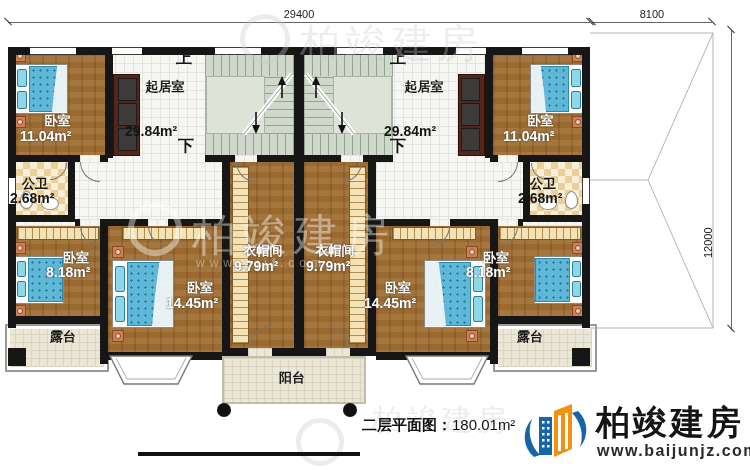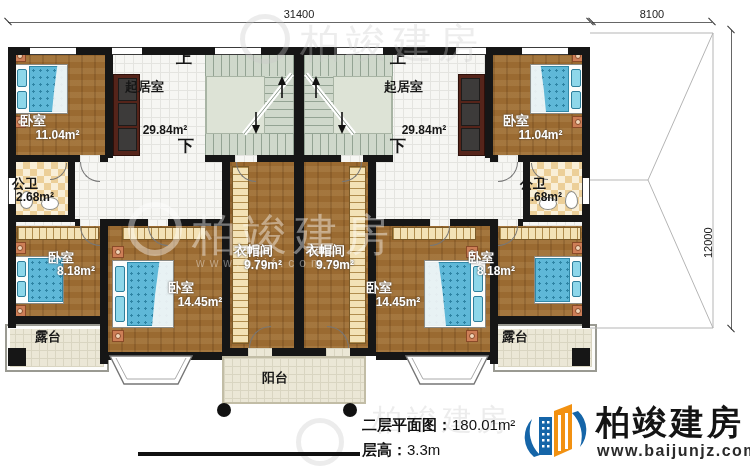--- a/index.html
+++ b/index.html
@@ -36,40 +36,40 @@
         background-image:radial-gradient(#2e84a4 1px,transparent 1.3px);background-size:7px 7px;}
   .blank{position:absolute;background:#f4f6f6;opacity:.92;}
   .nstand{position:absolute;background:#cd7e57;border:1px solid #8a4a28;box-sizing:border-box;}
   .nstand:after{content:"";position:absolute;left:20%;top:20%;width:60%;height:60%;border-radius:50%;
         background:#f0d6ba;border:1px solid #8a4a28;box-sizing:border-box;}
   .sofa{position:absolute;background:#55241a;border:1px solid #2e100a;box-sizing:border-box;}
   .cush{position:absolute;background:#3d3b3a;border:1px solid #1d1c1b;box-sizing:border-box;}
   .fixture{position:absolute;background:#fff;border:1px solid #8a8a84;box-sizing:border-box;}
   .arc{position:absolute;border-left:1.4px solid #777;border-bottom:1.4px solid #777;
         border-bottom-left-radius:100%;box-sizing:border-box;}
-  .rlab{position:absolute;font-weight:bold;color:#161616;text-align:left;line-height:1.05;font-size:13px;}
-  .ralab{position:absolute;font-weight:bold;color:#161616;text-align:center;line-height:1;font-size:12px;}
+  .rlab{position:absolute;font-weight:bold;color:#161616;text-align:center;line-height:1.05;font-size:13px;}
+  .ralab{position:absolute;font-weight:bold;color:#161616;text-align:left;line-height:1;font-size:14px;}
   .updown{position:absolute;font-weight:bold;color:#161616;font-size:16px;line-height:1;}
   .dimline{position:absolute;border-top:1px solid #666;}
   .dimlinev{position:absolute;border-left:1px solid #666;}
   .dimtick{position:absolute;width:10px;border-top:1.4px solid #333;transform:rotate(45deg);}
   .dimtext{position:absolute;font-size:11px;color:#222;text-align:center;}
   .wm-badge{position:absolute;border-radius:50%;box-sizing:border-box;}
   .wmtext{position:absolute;font-weight:normal;white-space:nowrap;}
   .post{position:absolute;background:#161616;}
 </style>
 </head>
 <body>
 
 <div id="canvas">
 
   <div class="dimline" style="left:8px;top:22px;width:582px;"></div>
   <div class="dimtick" style="left:3px;top:21px;"></div>
   <div class="dimtick" style="left:585px;top:21px;"></div>
-  <div class="dimtext" style="left:269px;top:8px;width:60px;">31400</div>
+  <div class="dimtext" style="left:269px;top:8px;width:60px;">29400</div>
 
   <div class="dimline" style="left:592px;top:22px;width:120px;"></div>
   <div class="dimtick" style="left:587px;top:21px;"></div>
   <div class="dimtick" style="left:707px;top:21px;"></div>
   <div class="dimtext" style="left:622px;top:8px;width:60px;">8100</div>
 
   <div class="dimlinev" style="left:731px;top:30px;height:300px;"></div>
   <div class="dimtick" style="left:726px;top:29px;"></div>
   <div class="dimtick" style="left:726px;top:328px;"></div>
   <div class="dimtext" style="left:702px;top:215px;width:14px;height:56px;writing-mode:vertical-rl;transform:rotate(180deg);">12000</div>
@@ -312,23 +312,20 @@
   <div class="wmtext" style="left:192px;top:206px;font-size:44px;letter-spacing:7px;color:rgba(255,255,255,.42);">柏竣建房</div>
   <div class="wmtext" style="left:196px;top:256px;font-size:12px;letter-spacing:5px;color:rgba(255,255,255,.40);">www.bjjf.com</div>
 
   <div class="wm-badge" style="left:296px;top:418px;width:48px;height:48px;border:5px solid rgba(180,180,180,.26);"></div>
   <div class="wmtext" style="left:372px;top:400px;font-size:30px;letter-spacing:5px;color:rgba(180,180,180,.26);">柏竣建房</div>
 
   <div class="abs" style="left:138px;top:452px;width:222px;height:4px;background:#111;"></div>
 
   <div class="abs" style="left:362px;top:416px;font-size:15px;color:#111;white-space:nowrap;">
     <span style="font-weight:bold;">二层平面图：</span><span>180.01m²</span>
-  </div>
-  <div class="abs" style="left:362px;top:441px;font-size:15px;color:#111;white-space:nowrap;">
-    <span style="font-weight:bold;">层高：</span><span>3.3m</span>
   </div>
 
   <svg class="abs" style="left:520px;top:397px;" width="72" height="72" viewBox="0 0 72 72">
     <path d="M14,60 A26,26 0 0 1 12,22 A33,33 0 0 0 20,58 Z" fill="#1565a8"></path>
     <path d="M58,14 A26,26 0 0 1 60,50 A33,33 0 0 0 52,16 Z" fill="#1565a8"></path>
     <polygon points="34,14 52,7 52,52 34,60" fill="#f29111"></polygon>
     <rect x="19" y="20" width="13" height="38" fill="#1565a8"></rect>
     <g fill="#ffffff">
       <rect x="22" y="24" width="2.5" height="2.5"></rect>
         <rect x="27" y="24" width="2.5" height="2.5"></rect>

